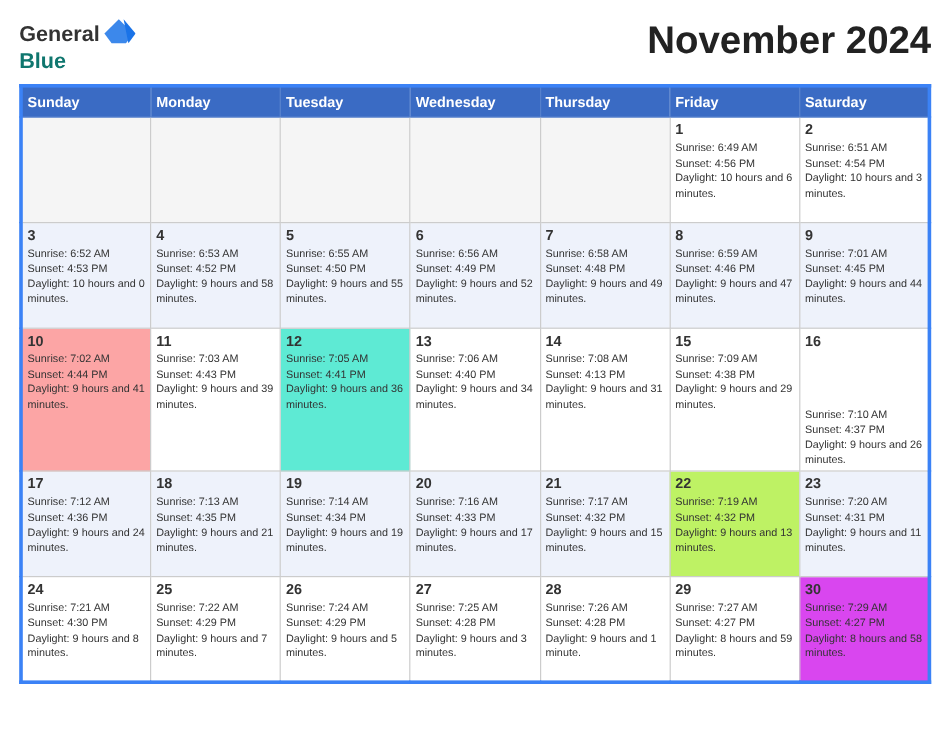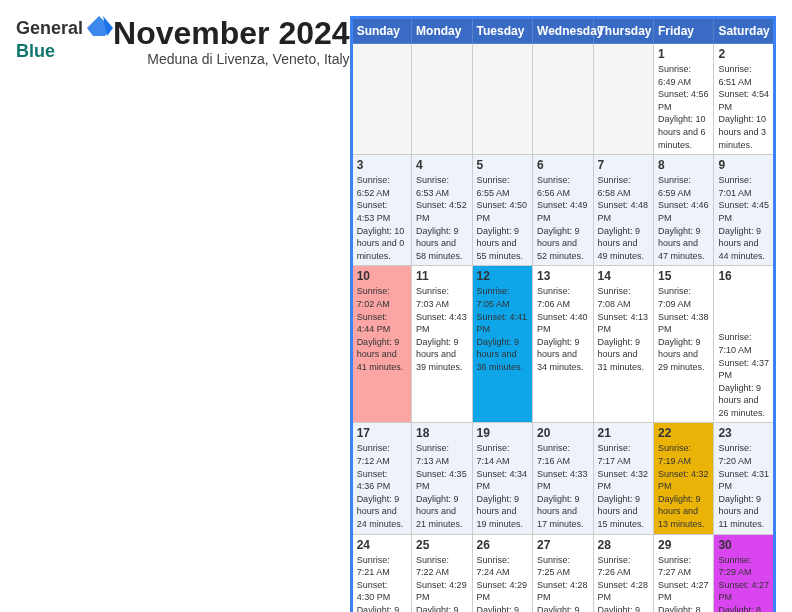--- a/index.html
+++ b/index.html
@@ -8,20 +8,21 @@
       background: #fff;
       width: 792px;
       height: 612px;
       overflow: hidden;
     }
     .page {
       width: 792px;
       height: 493px;
       padding: 16px 16px 10px 16px;
       display: flex;
+      flex-direction: column;
     }
     .header {
       display: flex;
       align-items: flex-start;
       justify-content: space-between;
       margin-bottom: 8px;
     }
     .logo {
       display: flex;
       align-items: center;
@@ -109,21 +110,20 @@
           <svg class="logo-icon" viewBox="0 0 28 28">
             <polygon points="14,2 26,14 20,22 8,22 2,14" fill="#1a73e8" opacity="0.85"></polygon>
             <polygon points="18,2 28,14 22,22" fill="#1a73e8"></polygon>
           </svg>
         </div>
         <span class="logo-text logo-blue">Blue</span>
       </div>
     </div>
     <div class="title-block">
       <div class="month-title">November 2024</div>
-      <div class="location">Meduna di Livenza, Veneto, Italy</div>
     </div>
   </div>
 
   <table class="calendar">
     <thead>
       <tr>
       <th>Sunday</th>
           <th>Monday</th>
           <th>Tuesday</th>
           <th>Wednesday</th>
@@ -202,21 +202,21 @@
             <div class="day-info" style="white-space: pre-line;">Sunrise: 7:02 AM
 Sunset: 4:44 PM
 Daylight: 9 hours and 41 minutes.</div>
           </td>
           <td style="background: rgb(255, 255, 255);">
             <span class="day-num">11</span>
             <div class="day-info" style="white-space: pre-line;">Sunrise: 7:03 AM
 Sunset: 4:43 PM
 Daylight: 9 hours and 39 minutes.</div>
           </td>
-          <td style="background: #0ea5e9;">
+          <td style="background: #5eead4;">
             <span class="day-num">12</span>
             <div class="day-info" style="white-space: pre-line;">Sunrise: 7:05 AM
 Sunset: 4:41 PM
 Daylight: 9 hours and 36 minutes.</div>
           </td>
           <td style="background: rgb(255, 255, 255);">
             <span class="day-num">13</span>
             <div class="day-info" style="white-space: pre-line;">Sunrise: 7:06 AM
 Sunset: 4:40 PM
 Daylight: 9 hours and 34 minutes.</div>
@@ -264,21 +264,21 @@
             <div class="day-info" style="white-space: pre-line;">Sunrise: 7:16 AM
 Sunset: 4:33 PM
 Daylight: 9 hours and 17 minutes.</div>
           </td>
           <td style="background: rgb(238, 242, 251);">
             <span class="day-num">21</span>
             <div class="day-info" style="white-space: pre-line;">Sunrise: 7:17 AM
 Sunset: 4:32 PM
 Daylight: 9 hours and 15 minutes.</div>
           </td>
-          <td style="background: #eab308;">
+          <td style="background: #bef264;">
             <span class="day-num">22</span>
             <div class="day-info" style="white-space: pre-line;">Sunrise: 7:19 AM
 Sunset: 4:32 PM
 Daylight: 9 hours and 13 minutes.</div>
           </td>
           <td style="background: rgb(238, 242, 251);">
             <span class="day-num">23</span>
             <div class="day-info" style="white-space: pre-line;">Sunrise: 7:20 AM
 Sunset: 4:31 PM
 Daylight: 9 hours and 11 minutes.</div>

